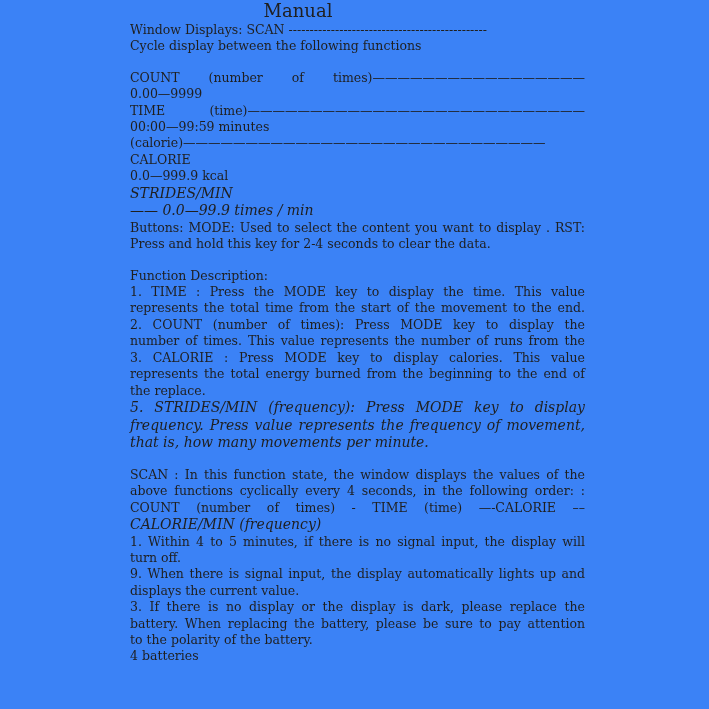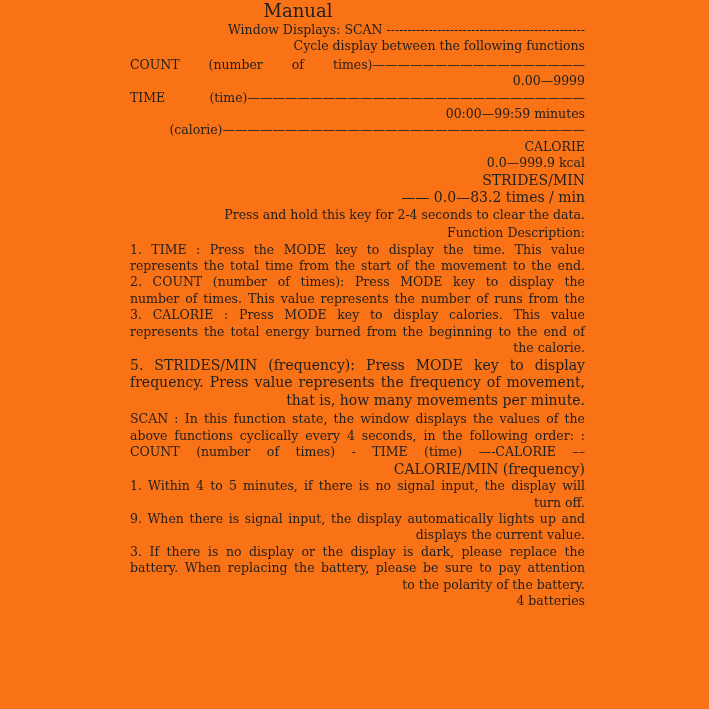--- a/index.html
+++ b/index.html
@@ -4,21 +4,21 @@
 <style>
   html, body {
     margin: 0;
     padding: 0;
     background: #ffffff;
   }
   .page {
     position: relative;
     width: 709px;
     height: 709px;
-    background: #f97316;
+    background: #3b82f6;
     overflow: hidden;
     font-family: "DejaVu Serif", serif;
     color: #1f1f1f;
   }
   .title {
     position: absolute;
     top: 0;
     left: 0;
     width: 596px;
     text-align: center;
@@ -28,60 +28,61 @@
   .content {
     position: absolute;
     left: 130px;
     top: 22px;
     width: 455px;
   }
   .line {
     font-size: 12.5px;
     line-height: 16.4px;
     white-space: normal;
-    text-align: right;
   }
   .line.large {
     font-size: 14px;
     line-height: 17.6px;
+    font-style: italic;
   }
   .line.just {
     text-align: justify;
     text-align-last: justify;
   }
   .line.gap {
-    margin-top: 2px;
+    margin-top: 15px;
   }
 </style>
 </head>
 <body>
 
 <div class="page">
   <div class="title">Manual</div>
   <div class="content">
       <div class="line">Window Displays: SCAN -----------------------------------------------</div>
       <div class="line">Cycle display between the following functions</div>
       <div class="line just gap">COUNT (number of times)—————————————————</div>
       <div class="line">0.00—9999</div>
       <div class="line just">TIME (time)———————————————————————————</div>
       <div class="line">00:00—99:59 minutes</div>
       <div class="line">(calorie)—————————————————————————————</div>
       <div class="line">CALORIE</div>
       <div class="line">0.0—999.9 kcal</div>
       <div class="line large">STRIDES/MIN</div>
-      <div class="line large">—— 0.0—83.2 times / min</div>
+      <div class="line large">—— 0.0—99.9 times / min</div>
+      <div class="line just">Buttons: MODE: Used to select the content you want to display . RST:</div>
       <div class="line">Press and hold this key for 2-4 seconds to clear the data.</div>
       <div class="line gap">Function Description:</div>
       <div class="line just">1. TIME : Press the MODE key to display the time. This value</div>
       <div class="line just">represents the total time from the start of the movement to the end.</div>
       <div class="line just">2. COUNT (number of times): Press MODE key to display the</div>
       <div class="line just">number of times. This value represents the number of runs from the</div>
       <div class="line just">3. CALORIE : Press MODE key to display calories. This value</div>
       <div class="line just">represents the total energy burned from the beginning to the end of</div>
-      <div class="line">the calorie.</div>
+      <div class="line">the replace.</div>
       <div class="line large just">5. STRIDES/MIN (frequency): Press MODE key to display</div>
       <div class="line large just">frequency. Press value represents the frequency of movement,</div>
       <div class="line large">that is, how many movements per minute.</div>
       <div class="line just gap">SCAN : In this function state, the window displays the values of the</div>
       <div class="line just">above functions cyclically every 4 seconds, in the following order: :</div>
       <div class="line just">COUNT (number of times) - TIME (time) —-CALORIE ––</div>
       <div class="line large">CALORIE/MIN (frequency)</div>
       <div class="line just">1. Within 4 to 5 minutes, if there is no signal input, the display will</div>
       <div class="line">turn off.</div>
       <div class="line just">9. When there is signal input, the display automatically lights up and</div>

